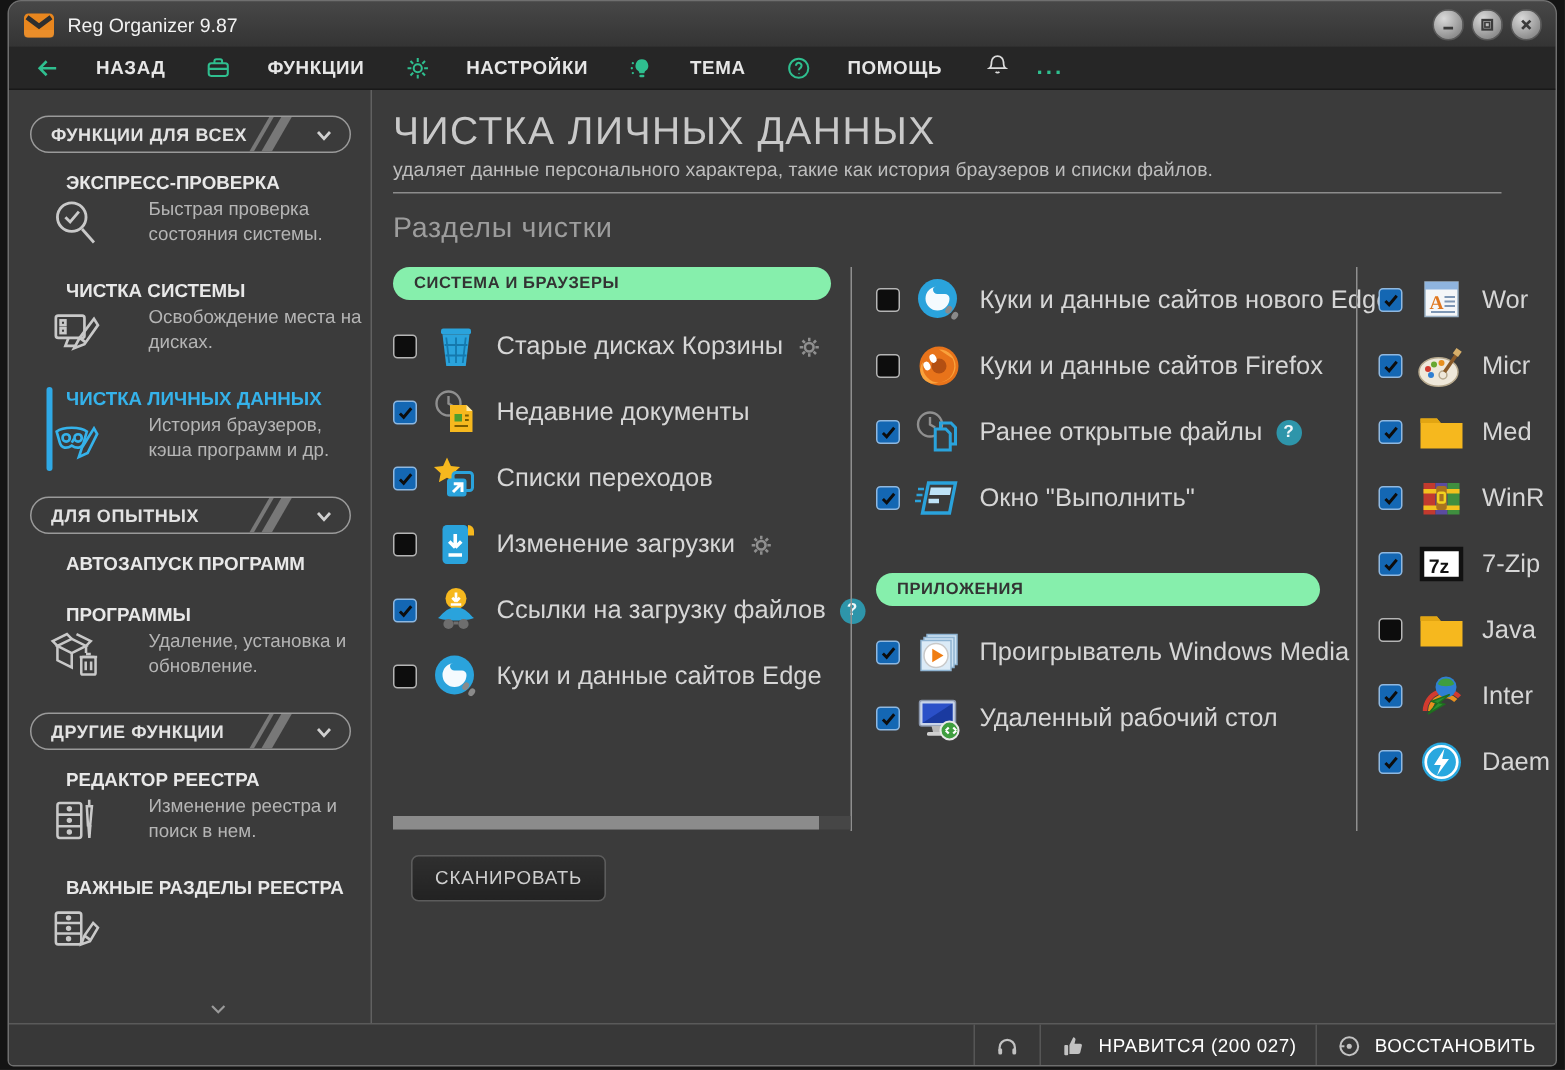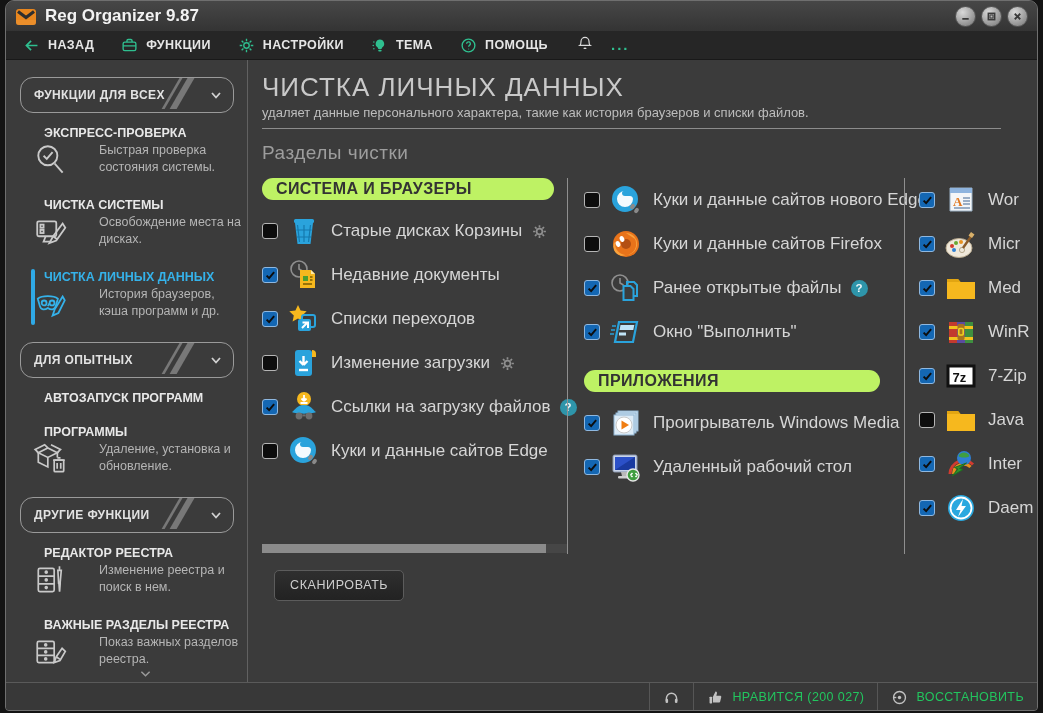--- a/index.html
+++ b/index.html
@@ -3,40 +3,40 @@
 <meta charset="utf-8">
 <style>
   * { box-sizing: border-box; margin: 0; padding: 0; }
   html,body { width:1043px; height:713px; background:#141414; font-family:"Liberation Sans",sans-serif; overflow:hidden; }
   .window { position:absolute; left:5px; top:0; width:1033px; height:711px;
     background:#3b3b3b; border:1px solid #6f6f6f; border-radius:9px 9px 4px 4px; overflow:hidden; }
 
   
   .titlebar { height:30px; background:linear-gradient(#474747,#343434); display:flex; align-items:center; padding:0 9px; }
   .logo { width:22px; height:19px; margin-right:8px; flex:none; }
-  .title { font-size:17px; font-weight:bold; color:#f2f2f2; }
+  .title { font-size:13px; font-weight:normal; color:#f2f2f2; }
   .controls { margin-left:auto; display:flex; }
   .winbtn { width:21px; height:21px; border-radius:50%; margin-left:5px; border:1px solid #585858;
     background:radial-gradient(circle at 35% 28%, #d9d9d9, #8d8d8d 75%); display:flex; align-items:center; justify-content:center; cursor:default; }
   .winbtn svg { width:11px; height:11px; }
 
   
   .toolbar { height:29px; background:#262626; border-bottom:1px solid #191919; display:flex; align-items:center; padding-left:17px; color:#e6e6e6; }
-  .tb-item { display:flex; align-items:center; gap:8px; margin-right:27px; font-size:12.5px; font-weight:bold; letter-spacing:.4px; cursor:default; }
+  .tb-item { display:flex; align-items:center; gap:24px; margin-right:27px; font-size:12.5px; font-weight:bold; letter-spacing:.4px; cursor:default; }
   .tb-item svg { width:17px; height:17px; color:#2fbf8f; }
   .tb-bell { color:#dcdcdc; margin-left:2px; margin-right:18px; } .tb-bell svg{ width:16px; height:16px; }
   .tb-more { color:#2fbf8f; font-weight:bold; font-size:15px; letter-spacing:2px; line-height:10px; }
 
   
   .app-body { display:flex; height:622px; }
   .sidebar { width:242px; flex:none; border-right:1px solid #616161; padding-top:17px; position:relative; overflow:hidden; }
   .content { flex:1; padding:12px 0 0 14px; position:relative; overflow:hidden; }
 
   
-  .group-pill { height:36px; margin:0 13px 13px 14px; border:1px solid #9a9a9a; border-radius:13px; display:flex; align-items:center;
+  .group-pill { height:25px; margin:0 13px 13px 14px; border:1px solid #9a9a9a; border-radius:13px; display:flex; align-items:center;
     padding:0 10px 0 13px; color:#e2e2e2; font-size:12px; font-weight:bold; letter-spacing:.4px; position:relative; overflow:hidden; }
   .group-pill .stripe1,.group-pill .stripe2 { position:absolute; top:-5px; height:36px; background:#787878; transform:skewX(-30deg); }
   .group-pill .stripe1 { right:46px; width:7px; } .group-pill .stripe2 { right:58px; width:3px; }
   .group-pill svg { width:14px; height:14px; margin-left:auto; color:#d0d0d0; position:relative; z-index:1; }
   .side-item { position:relative; margin-bottom:20px; padding-left:38px; }
   .si-title { font-size:12.5px; font-weight:bold; color:#e8e8e8; margin-bottom:2px; }
   .si-body { display:flex;gap:25px; }
   .si-icon { width:36px; height:36px; color:#c9c9c9; flex:none; margin-left:-11px; margin-right:5px; }
   .si-icon svg { width:100%; height:100%; }
   .si-desc { font-size:12.5px; color:#b5b5b5; line-height:16.5px; width:156px; }
@@ -46,41 +46,41 @@
   .side-more svg { width:11px; height:8px; }
 
   
   .page-title { font-size:26px; font-weight:300; color:#c9c9c9; letter-spacing:1px; line-height:30px; }
   .page-sub { font-size:13px; color:#bdbdbd; margin-top:3px; }
   .hrule { border-top:1px solid #8c8c8c; margin:8px 36px 0 0; }
   .section-title { font-size:19px; font-weight:300; color:#9d9d9d; letter-spacing:.5px; margin-top:13px; }
   .columns { position:relative; margin-top:14px; height:364px; }
   .vsep { position:absolute; top:0; width:1px; height:376px; background:#8f8f8f; }
   .col { position:absolute; top:0; }
-  .sec-pill { height:22px; background:#bef264; border-radius:11px; display:flex; align-items:center; padding:0 14px;
-    color:#333; font-weight:bold; font-size:16px; letter-spacing:.4px; margin-bottom:9px; }
+  .sec-pill { height:22px; background:#86efac; border-radius:11px; display:flex; align-items:center; padding:0 14px;
+    color:#333; font-weight:bold; font-size:11px; letter-spacing:.4px; margin-bottom:9px; }
   .clean-row { height:44px; display:flex; align-items:center; }
   .cb { width:16px; height:16px; border-radius:3px; flex:none; border:1px solid #b5b5b5; background:#0d0d0d;
     display:flex; align-items:center; justify-content:center; cursor:default; }
   .cb.checked { background:#1467b3; border-color:#8fb8e0; }
   .cb svg { width:13px; height:13px; }
   .ci { width:34px; height:34px; margin:0 10px 0 9px; flex:none; }
   .ci svg { width:100%; height:100%; }
   .cl { font-size:17px; color:#d6d6d6; white-space:nowrap; }
   .extra-gear { margin-left:9px; width:17px; height:17px; color:#8f8f8f; flex:none; }
   .extra-gear svg { width:100%; height:100%; }
   .extra-help { margin-left:9px; width:17px; height:17px; border-radius:50%; background:#2e95aa; color:#eef7fa;
     font-size:11.5px; font-weight:bold; display:flex; align-items:center; justify-content:center; flex:none; }
   .hscroll { position:relative; margin-top:2px; width:305px; height:9px; background:#464646; }
   .hscroll .thumb { position:absolute; left:0; top:0; height:100%; width:284px; background:#8b8b8b; }
   .scan-btn { display:inline-block; margin:17px 0 0 12px; padding:7px 15px 8px; background:linear-gradient(#2f2f2f,#222);
     border:1px solid #5c5c5c; border-radius:5px; color:#cfcfcf; font-size:12.5px; letter-spacing:.6px; cursor:default; }
 
   
-  .bottombar { height:29px; border-top:1px solid #5a5a5a; background:#383838; display:flex; justify-content:flex-end; align-items:stretch; color:#22c55e; }
+  .bottombar { height:29px; border-top:1px solid #5a5a5a; background:#383838; display:flex; justify-content:flex-end; align-items:stretch; color:#ffffff; }
   .seg { display:flex; align-items:center; gap:8px; padding:0 13px; border-left:1px solid #565656; font-size:12.5px; letter-spacing:.4px; cursor:default; }
   .seg svg { width:17px; height:17px; color:#c2c2c2; }
 </style>
 </head>
 <body>
 
 <div class="window">
 
   <div class="titlebar">
     <span class="logo">
@@ -265,21 +265,20 @@
           <div class="si-body">
             <span class="si-icon"><svg viewBox="0 0 34 34" fill="none" stroke="currentColor" stroke-width="1.6">
                 <rect x="4" y="7" width="16" height="20" rx="1.5"></rect>
                 <path d="M4 13.6h16M4 20.2h16"></path>
                 <circle cx="12" cy="10.3" r=".9" fill="currentColor"></circle>
                 <circle cx="12" cy="16.9" r=".9" fill="currentColor"></circle>
                 <circle cx="12" cy="23.5" r=".9" fill="currentColor"></circle>
                 <path d="M27.5 13.5l-5.5 8-2 5.5 5.5-2 5-8.5z"></path>
                 <path d="M22 21.5l3.5 2.5"></path>
               </svg></span>
-            <div class="si-desc">Показ важных разделов реестра.</div>
           </div>
         </div>
         <span class="side-more">
         <svg viewBox="0 0 12 8" fill="none" stroke="currentColor" stroke-width="1.6">
             <path d="M1.5 1.5L6 6l4.5-4.5"></path>
           </svg>
       </span>
     </div>
 
     <div class="content">
@@ -421,21 +420,21 @@
                 </svg>
               </span>
               <span class="ci"><svg viewBox="0 0 34 34">
                   <path d="M10 7h18l-4 20H6z" fill="none" stroke="#2aa3dc" stroke-width="2.2"></path>
                   <path d="M11.5 10h13.8l-1 5H10.6z" fill="#bfe3f7"></path>
                   <rect x="10" y="17.5" width="7" height="3" fill="#bfe3f7"></rect>
                   <path d="M3 11h4M2 15h4M1 19h4" stroke="#2aa3dc" stroke-width="1.6"></path>
                 </svg></span>
               <span class="cl">Окно "Выполнить"</span>
             </div>
-            <div class="sec-pill" style="margin-top: 16px;">ПРИЛОЖЕНИЯ</div>
+            <div class="sec-pill" style="margin-top: 28px;">ПРИЛОЖЕНИЯ</div>
             <div class="clean-row">
               <span class="cb checked">
                 <svg viewBox="0 0 16 16">
                   <path d="M3.2 8.2l3.1 3.1 6.2-7.4" stroke="#0d0d0d" stroke-width="2.4" fill="none"></path>
                 </svg>
               </span>
               <span class="ci"><svg viewBox="0 0 34 34">
                   <rect x="9" y="5" width="20" height="20" fill="#cde2f2" stroke="#8fb4d2"></rect>
                   <rect x="7" y="7" width="20" height="20" fill="#cde2f2" stroke="#8fb4d2"></rect>
                   <rect x="5" y="9" width="20" height="20" fill="#dcebf7" stroke="#8fb4d2"></rect>

